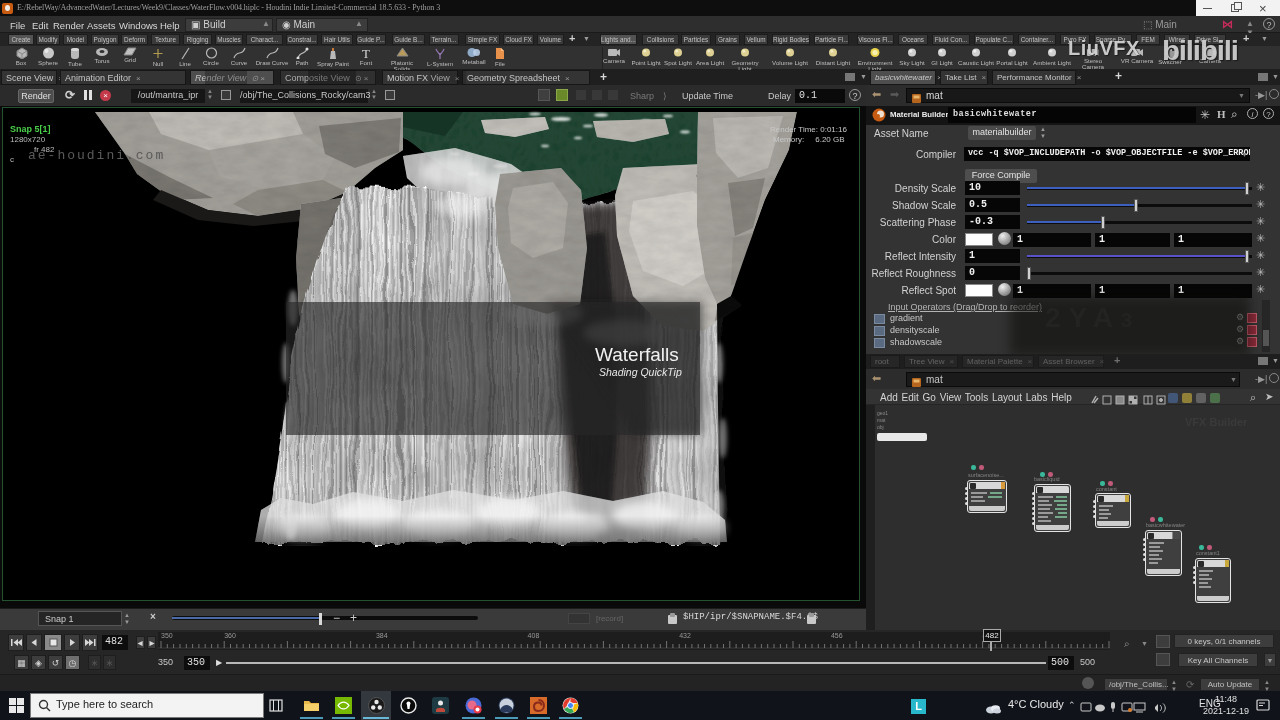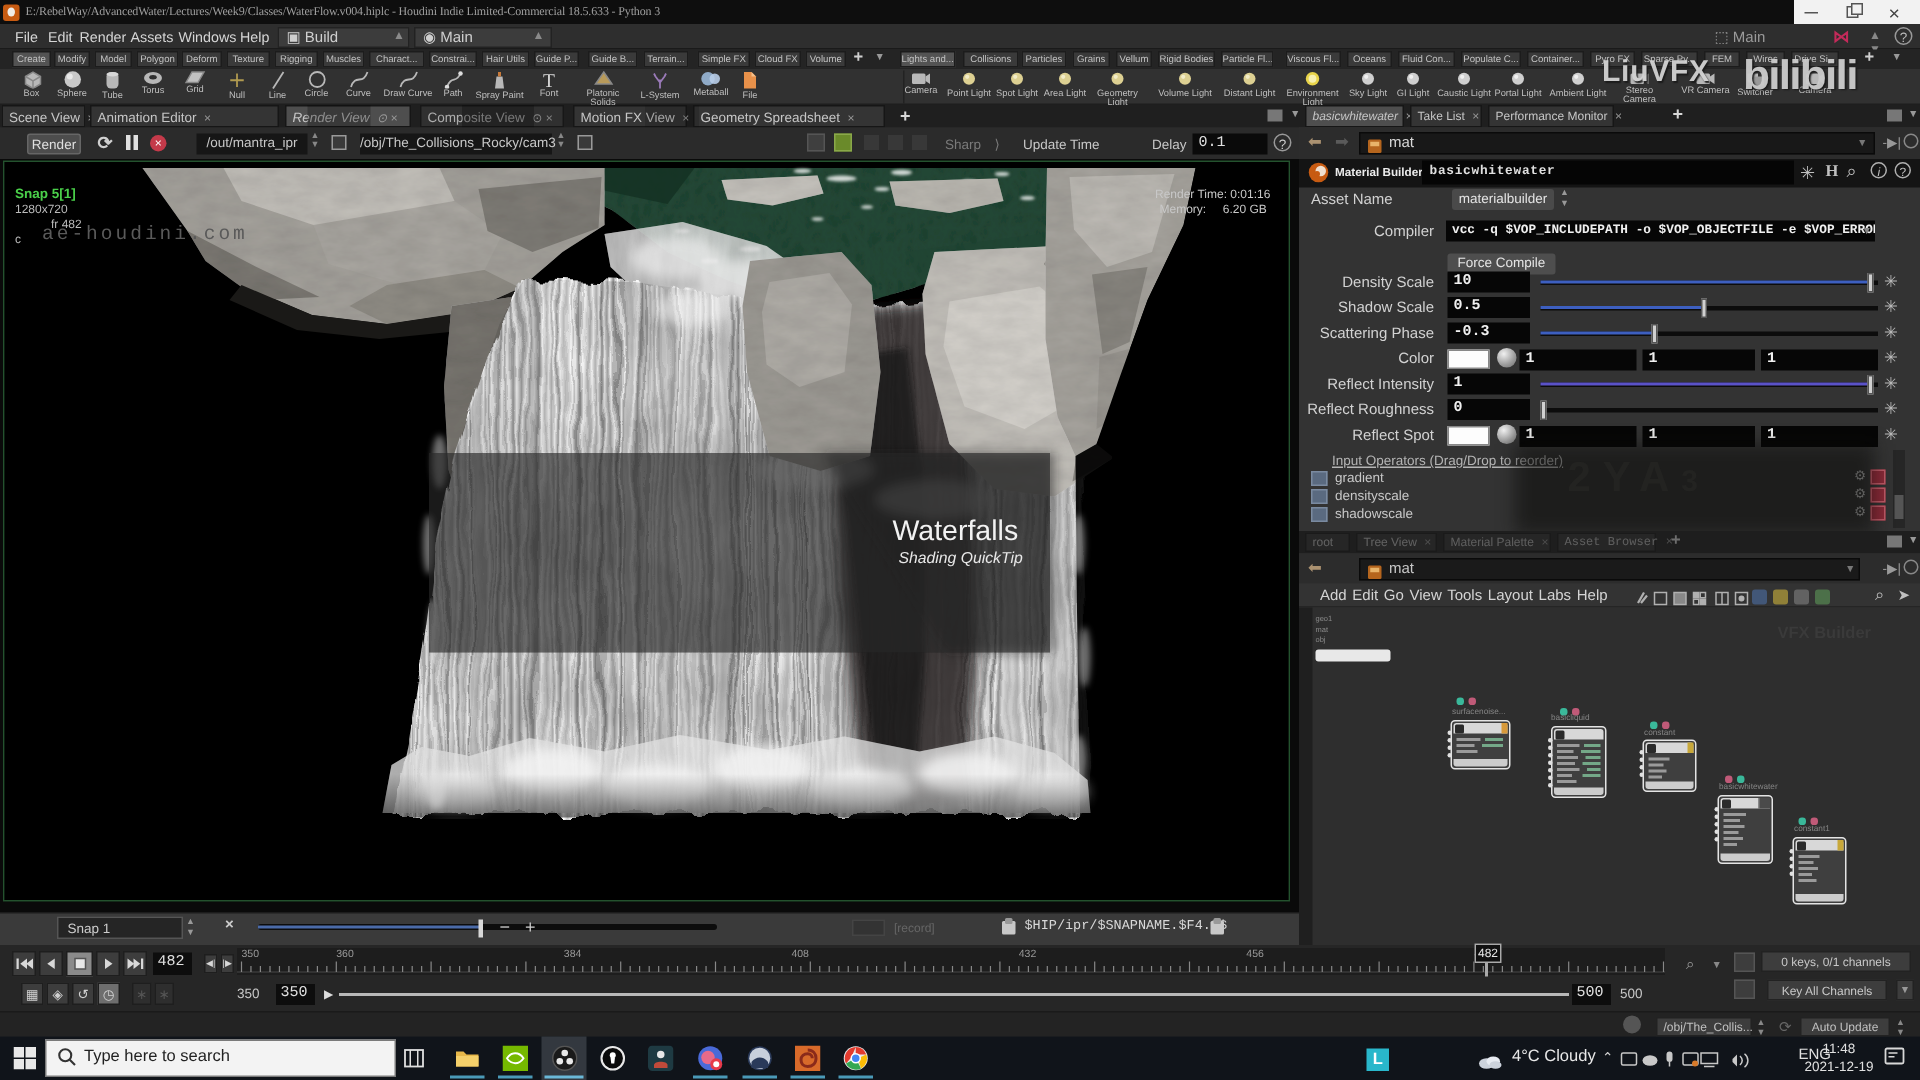--- a/index.html
+++ b/index.html
@@ -764,21 +764,21 @@
 <div class="abs" style="left:1262px;top:300px;width:8px;height:52px;background:#262626;"></div>
 <div class="abs" style="left:1263px;top:330px;width:6px;height:16px;background:#555;"></div>
 
 <div class="abs" style="left:1010px;top:296px;width:240px;height:60px;background:rgba(8,8,6,0.5);filter:blur(6px);"></div>
 <div class="abs" style="left:1045px;top:302px;color:rgba(150,150,125,0.055);font-size:28px;font-weight:bold;letter-spacing:8px;">2YA<span style="font-size:20px;">3</span></div>
 
 <div class="abs" style="left:866px;top:354px;width:414px;height:15px;background:#1e1e1e;"></div>
 <div class="ptab" style="left:870px;top:355px;height:13px;line-height:12px;width:30px;opacity:.4;font-size:8px;">root</div>
 <div class="ptab" style="left:904px;top:355px;height:13px;line-height:12px;width:54px;opacity:.4;font-size:8px;">Tree View<span class="x">×</span></div>
 <div class="ptab" style="left:962px;top:355px;height:13px;line-height:12px;width:72px;opacity:.38;font-size:8px;">Material Palette<span class="x">×</span></div>
-<div class="ptab" style="left:1038px;top:355px;height:13px;line-height:12px;width:66px;opacity:.38;font-size:8px;font-family:Liberation Mono, monospace;">Asset Browser<span class="x">×</span></div>
+<div class="ptab" style="left:1038px;top:355px;height:13px;line-height:12px;width:66px;opacity:.38;font-size:8px;">Asset Browser<span class="x">×</span></div>
 <div class="abs" style="left:1114px;top:354px;color:#bbb;font-size:11px;font-weight:bold;opacity:.5;">+</div>
 <div class="abs" style="left:1258px;top:357px;width:10px;height:8px;background:#777;"></div>
 <div class="abs" style="left:1272px;top:357px;color:#999;font-size:7px;">▼</div>
 
 <div class="abs" style="left:866px;top:369px;width:414px;height:20px;background:#2c2c2c;"></div>
 <div class="abs" style="left:872px;top:372px;color:#ab9271;font-size:11px;">⬅</div>
 <div class="abs fld" style="left:906px;top:372px;width:334px;height:15px;border:1px solid #0a0a0a;background:#1a1a1a;"></div>
 <div class="abs" style="left:911px;top:374px;width:11px;height:11px;"><svg width="11" height="11">
         <rect x="1" y="1" width="9" height="9" rx="1" fill="#b5651d"></rect>
         <rect x="2.5" y="2.5" width="6" height="3" fill="#e8b46a"></rect>

